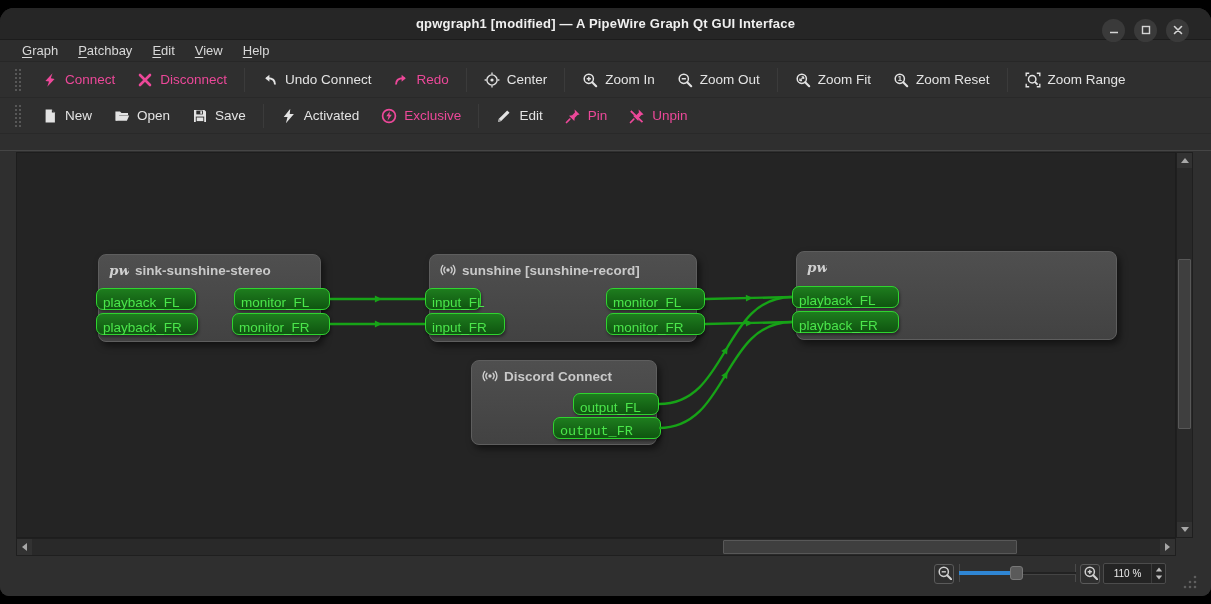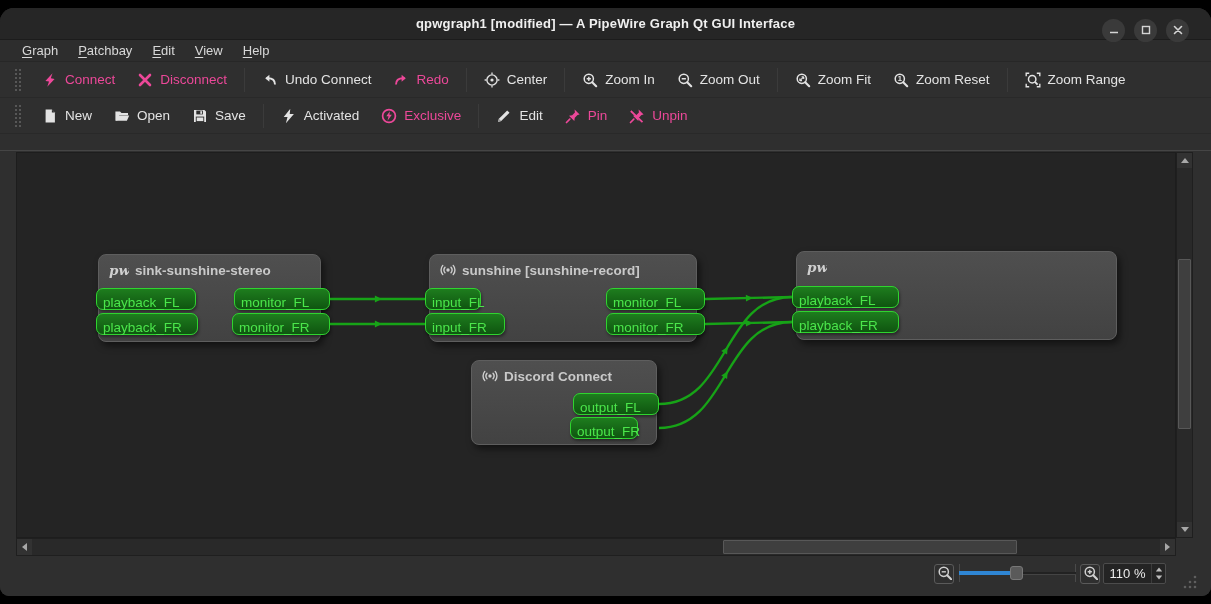--- a/index.html
+++ b/index.html
@@ -79,21 +79,21 @@
     background:#2f2f2f; }
   .slider { position:absolute; left:959px; top:8px; width:117px; height:18px; }
   .slider .track { position:absolute; left:0; top:8px; width:100%; height:3px; background:#222;
     border-bottom:1px solid #444; }
   .slider .fill { position:absolute; left:0; top:7px; height:4px; background:#2f86d4; }
   .slider .handle { position:absolute; top:2px; width:13px; height:14px; background:#5a5a5a;
     border:1px solid #787878; border-radius:3px; }
   .slider .tick { position:absolute; top:0; width:1px; height:18px; background:#4a4a4a; }
   .spinbox { position:absolute; left:1103px; top:7px; width:63px; height:21px;
     background:#242424; border:1px solid #4c4c4c; border-radius:2px; display:flex; align-items:center; }
-  .spin-value { flex:1; text-align:center; color:#ececec; font-size:13px; }
+  .spin-value { flex:1; text-align:center; color:#ececec; font-size:10px; }
   .spin-arrows { width:14px; height:100%; display:flex; flex-direction:column;
     align-items:center; justify-content:center; gap:3px; border-left:1px solid #3c3c3c; }
   .grip { position:absolute; left:1182px; top:18px; }
 </style>
 </head>
 <body>
 
 <div class="window">
 
   <div class="titlebar">
@@ -389,21 +389,21 @@
           <span class="nic">
             <svg width="16" height="16" viewBox="0 0 16 16" xmlns="http://www.w3.org/2000/svg">
               <circle cx="8" cy="8" r="1.7" fill="currentColor"></circle>
               <path d="M5 5.3 a4.2 4.2 0 0 0 0 5.4 M2.8 3.4 a6.9 6.9 0 0 0 0 9.2 M11 5.3 a4.2 4.2 0 0 1 0 5.4 M13.2 3.4 a6.9 6.9 0 0 1 0 9.2" fill="none" stroke="currentColor" stroke-width="1.4" stroke-linecap="round"></path>
             </svg>
           </span>
           <span>Discord Connect</span>
         </div>
       </div>
       <div class="gport" style="left: 556px; top: 240px; width: 86px;">output_FL</div>
-      <div class="gport" style="left: 553px; top: 264px; width: 68px;">output_FR</div>
+      <div class="gport" style="left: 536px; top: 264px; width: 108px; font-family: Liberation Mono, monospace;">output_FR</div>
     </div>
 
   <div class="vscroll">
     <div class="sc-btn" style="left:0;top:0;width:15px;height:15px">
         <span class="tri-up"></span>
       </div>
     <div class="sc-thumb" style="left:1px;top:106px;width:13px;height:170px"></div>
     <div class="sc-btn" style="left:0;bottom:0;width:15px;height:15px">
         <span class="tri-down"></span>
       </div>

